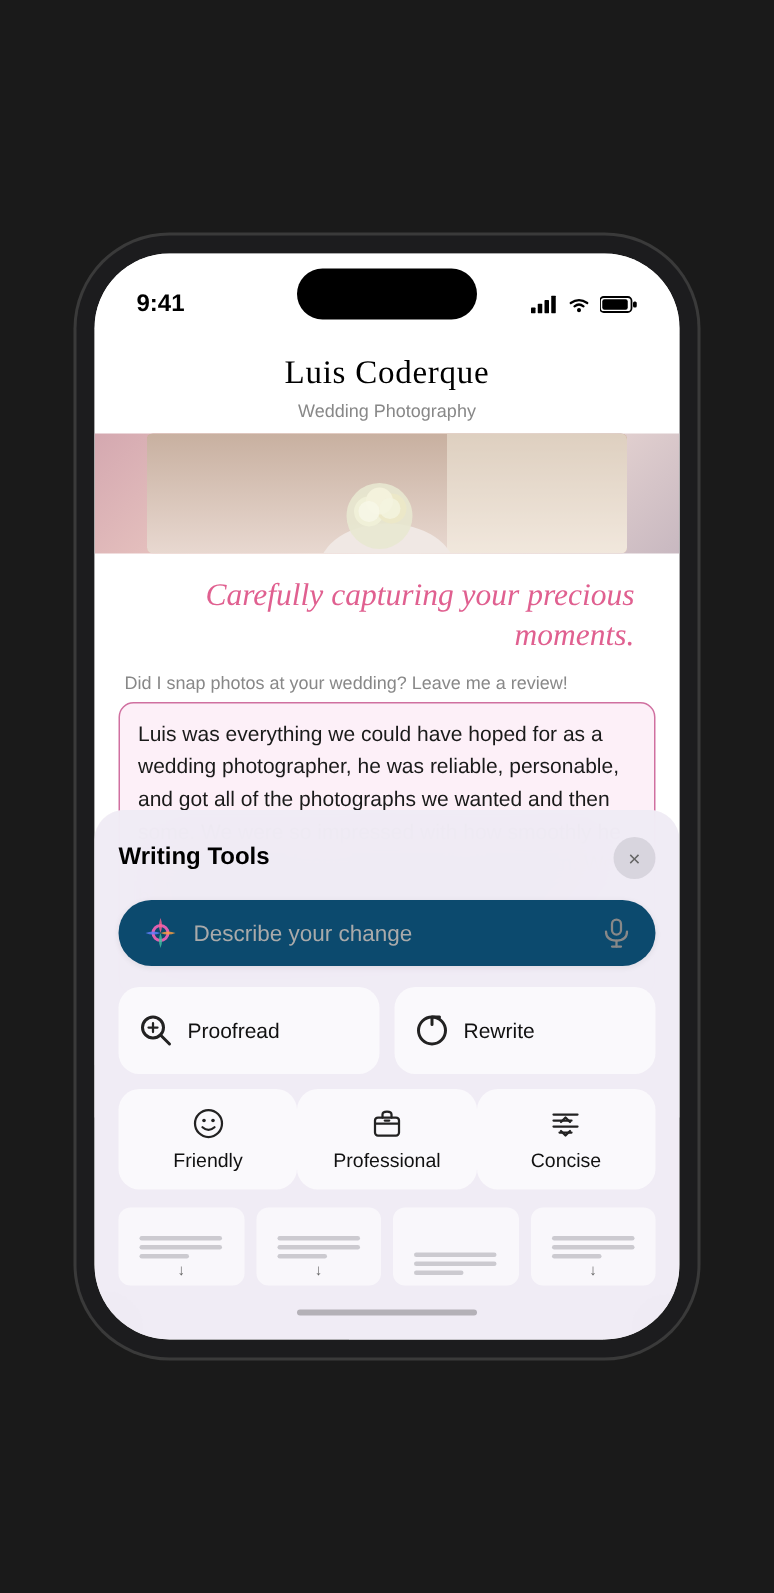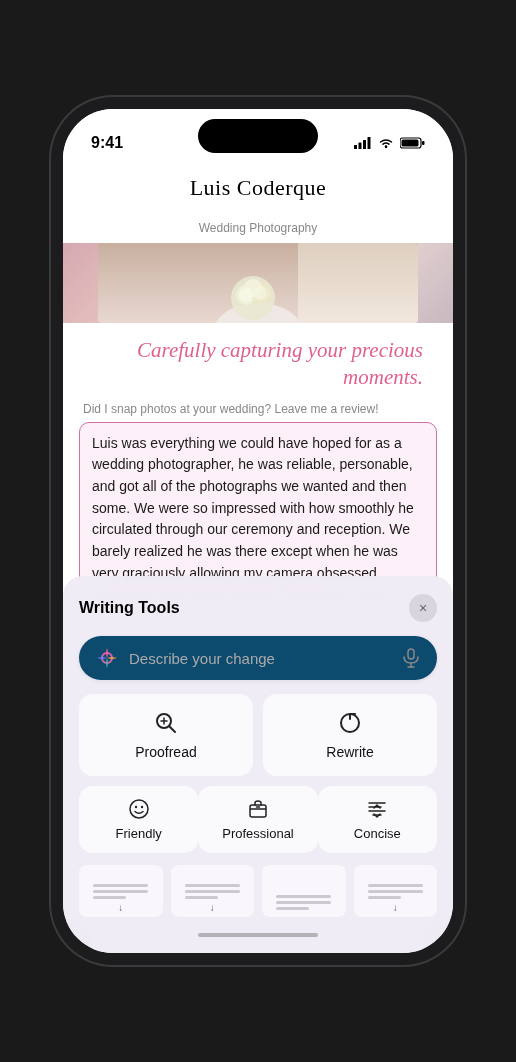--- a/index.html
+++ b/index.html
@@ -10,21 +10,21 @@
       background: #1a1a1a;
       display: flex;
       justify-content: center;
       align-items: center;
       font-family: -apple-system, BlinkMacSystemFont, 'SF Pro Display', 'Helvetica Neue', sans-serif;
       overflow: hidden;
     }
 
     .phone-frame {
       width: 390px;
-      height: 844px;
+      height: 724px;
       background: #fff;
       border-radius: 50px;
       overflow: hidden;
       position: relative;
       box-shadow: 0 0 0 12px #1c1c1e, 0 0 0 14px #3a3a3a;
     }
 
     
     .status-bar {
       height: 54px;
@@ -76,21 +76,21 @@
       font-size: 22px;
       font-weight: 400;
       color: #000;
       font-family: Georgia, 'Times New Roman', serif;
       letter-spacing: 0.5px;
     }
 
     .header-subtitle {
       font-size: 12px;
       color: #888;
-      margin-top: 20px;
+      margin-top: 6px;
     }
 
     .hero-image {
       width: 100%;
       height: 80px;
       background: linear-gradient(135deg, #d4a8b0 0%, #e8c4c0 30%, #f0ddd8 60%, #c8b8c0 100%);
       display: flex;
       align-items: center;
       justify-content: center;
       overflow: hidden;
@@ -240,21 +240,21 @@
       gap: 10px;
       margin-bottom: 10px;
     }
 
     .tool-button-large {
       flex: 1;
       background: rgba(255,255,255,0.7);
       border-radius: 14px;
       padding: 16px 12px;
       display: flex;
-      flex-direction: column;
+      flex-direction: row;
       align-items: center;
       gap: 8px;
       cursor: pointer;
     }
 
     .tool-label {
       font-size: 14px;
       color: #111;
       font-weight: 500;
     }

